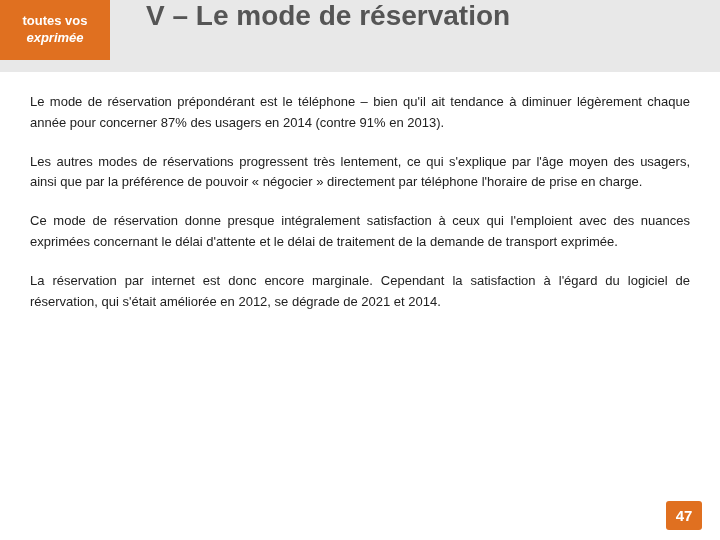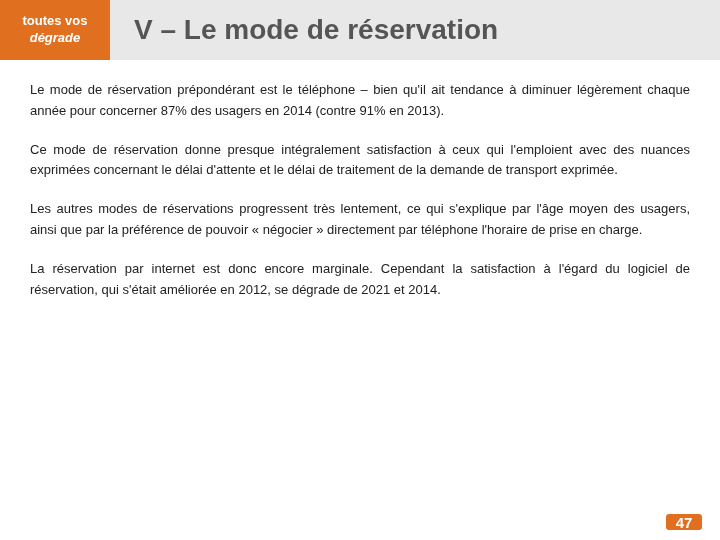--- a/index.html
+++ b/index.html
@@ -9,23 +9,23 @@
       height: 540px;
       font-family: Arial, sans-serif;
       background: #ffffff;
       overflow: hidden;
       position: relative;
     }
 
     
     .header {
       background: #e8e8e8;
-      height: 60px;
+      height: 72px;
       display: flex;
-      align-items: center;
+      align-items: flex-start;
       padding: 0 0 0 0;
     }
 
     .logo-area {
       background: #e07020;
       width: 110px;
       height: 60px;
       display: flex;
       align-items: center;
       justify-content: center;
@@ -46,21 +46,21 @@
 
     .logo-text .bottom-line {
       font-size: 13px;
       font-style: italic;
     }
 
     .header-title {
       color: #555555;
       font-size: 28px;
       font-weight: bold;
-      padding-left: 24px;
+      padding-left: 36px;
     }
 
     
     .content {
       padding: 20px 30px 10px 30px;
     }
 
     .paragraph {
       font-size: 13px;
       line-height: 1.6;
@@ -72,40 +72,40 @@
     
     .page-number-area {
       position: absolute;
       bottom: 10px;
       right: 18px;
       background: #e07020;
       color: white;
       font-size: 15px;
       font-weight: bold;
       width: 36px;
-      height: 16px;
+      height: 29px;
       display: flex;
       align-items: center;
       justify-content: center;
       border-radius: 3px;
     }
   </style>
 </head>
 <body>
 
 <div class="header">
   <div class="logo-area">
     <div class="logo-text">
       <div class="top-line">toutes vos</div>
-      <div class="bottom-line">dégrade</div>
+      <div class="bottom-line">exprimée</div>
     </div>
   </div>
   <div class="header-title">V – Le mode de réservation</div>
 </div>
 
 <div class="content">
   <p class="paragraph">Le mode de réservation prépondérant est le téléphone – bien qu'il ait tendance à diminuer légèrement chaque année pour concerner 87% des usagers en 2014 (contre 91% en 2013).</p>
+  <p class="paragraph">Les autres modes de réservations progressent très lentement, ce qui s'explique par l'âge moyen des usagers, ainsi que par la préférence de pouvoir « négocier » directement par téléphone l'horaire de prise en charge.</p>
   <p class="paragraph">Ce mode de réservation donne presque intégralement satisfaction à ceux qui l'emploient avec des nuances exprimées concernant le délai d'attente et le délai de traitement de la demande de transport exprimée.</p>
-  <p class="paragraph">Les autres modes de réservations progressent très lentement, ce qui s'explique par l'âge moyen des usagers, ainsi que par la préférence de pouvoir « négocier » directement par téléphone l'horaire de prise en charge.</p>
   <p class="paragraph">La réservation par internet est donc encore marginale. Cependant la satisfaction à l'égard du logiciel de réservation, qui s'était améliorée en 2012, se dégrade de 2021 et 2014.</p>
 </div>
 
 <div class="page-number-area">47</div>
 
 </body></html>

